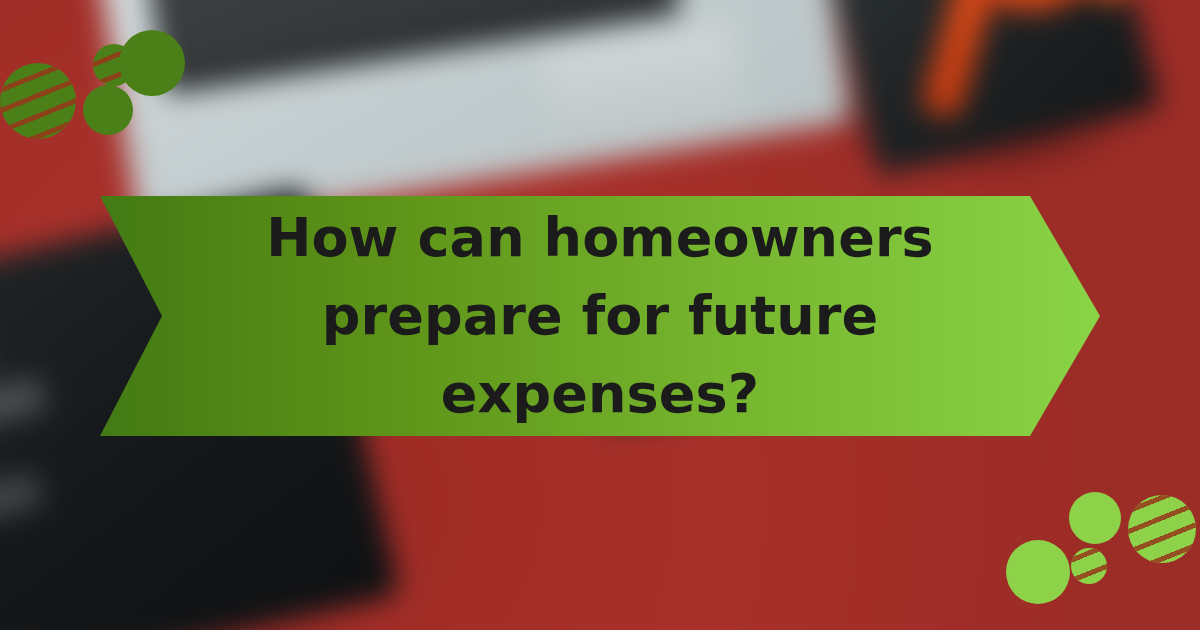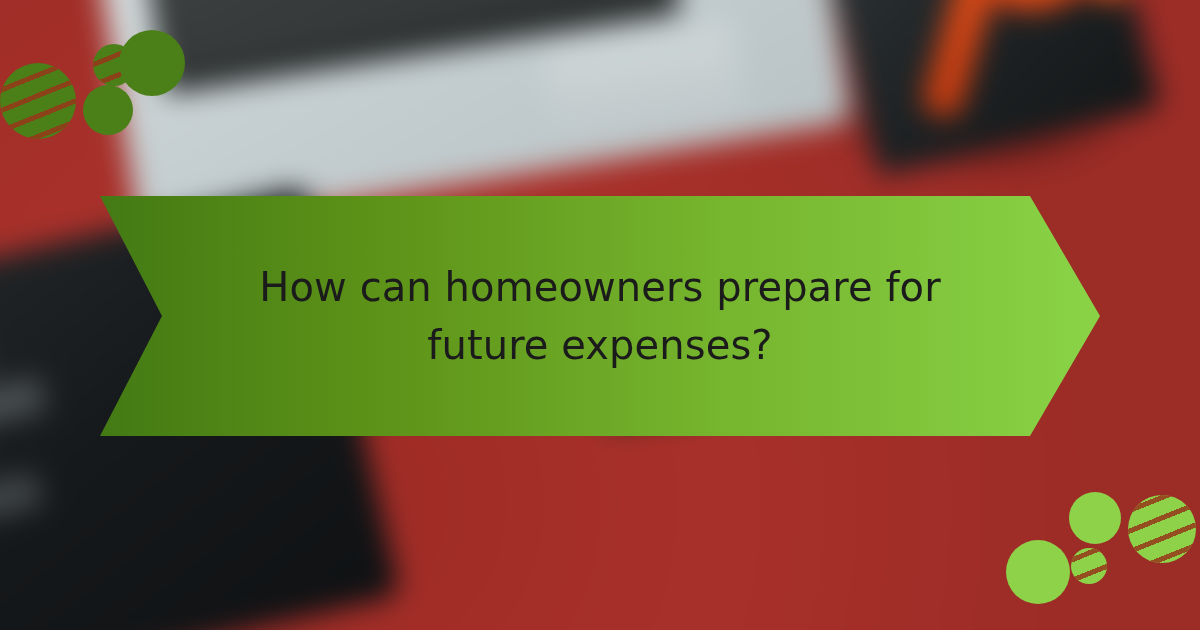--- a/index.html
+++ b/index.html
@@ -169,23 +169,23 @@
         0% 100%,
         6.2% 50%);
     display:flex;
     align-items:center;
     justify-content:center;
   }
   #banner-text {
     width:700px;
     text-align:center;
     color:#1b1b1b;
-    font-size:40px;
+    font-size:54px;
     line-height:1.45;
-    font-weight:400;
+    font-weight:700;
     letter-spacing:.1px;
     font-family:"DejaVu Sans", sans-serif;
   }
 </style>
 </head>
 <body>
 
 <div id="stage">
 
   <div id="photo">

